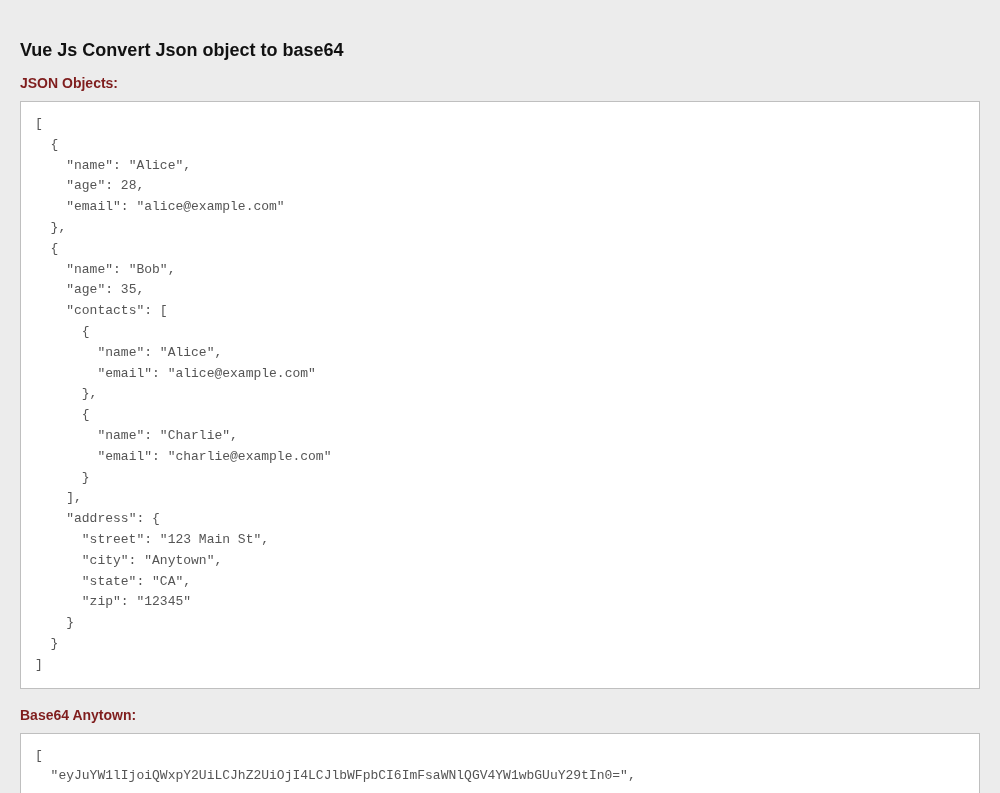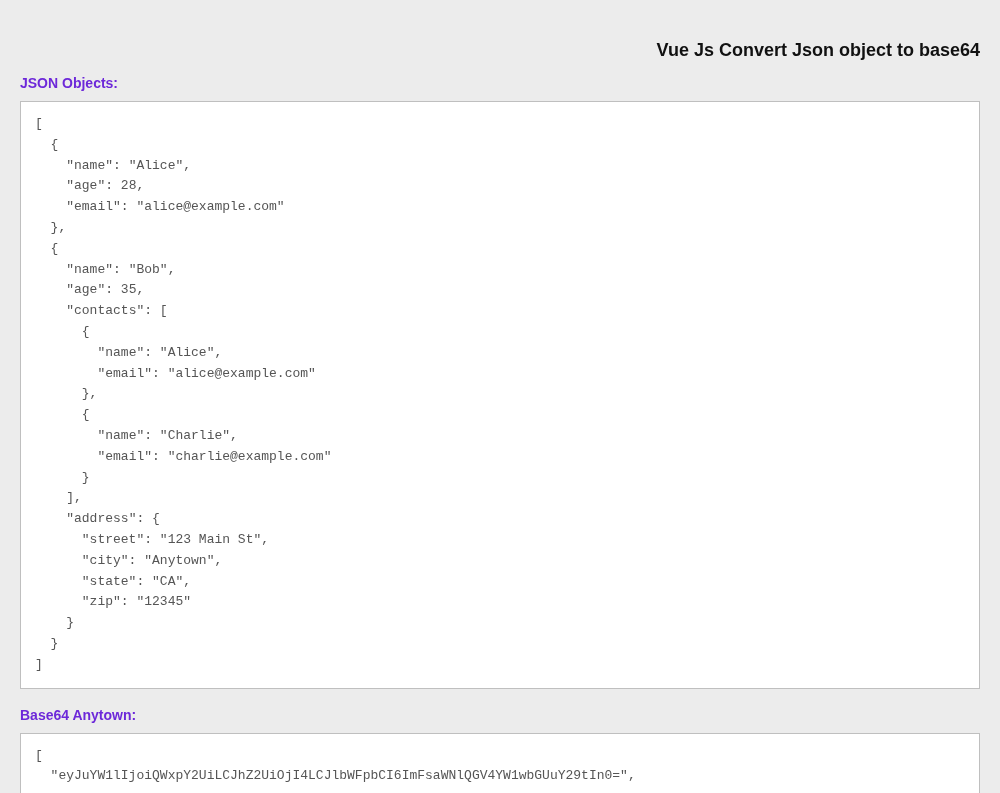--- a/index.html
+++ b/index.html
@@ -15,27 +15,26 @@
     width: 1000px;
   }
   .page {
     padding: 20px;
   }
   h2.title {
     font-size: 18px;
     font-weight: 700;
     margin: 20px 0 14px 0;
     color: #111;
-    text-align: right;
   }
   h3.section {
     font-size: 14px;
     font-weight: 700;
     margin: 10px 0 10px 0;
-    color: #6d28d9;
+    color: #7f1d1d;
   }
   pre.code-block {
     background: #ffffff;
     border: 1px solid #bfbfbf;
     padding: 12px 14px;
     margin: 8px 0 18px 0;
     font-family: "Courier New", Courier, monospace;
     font-size: 13px;
     line-height: 1.6;
     color: #555;

